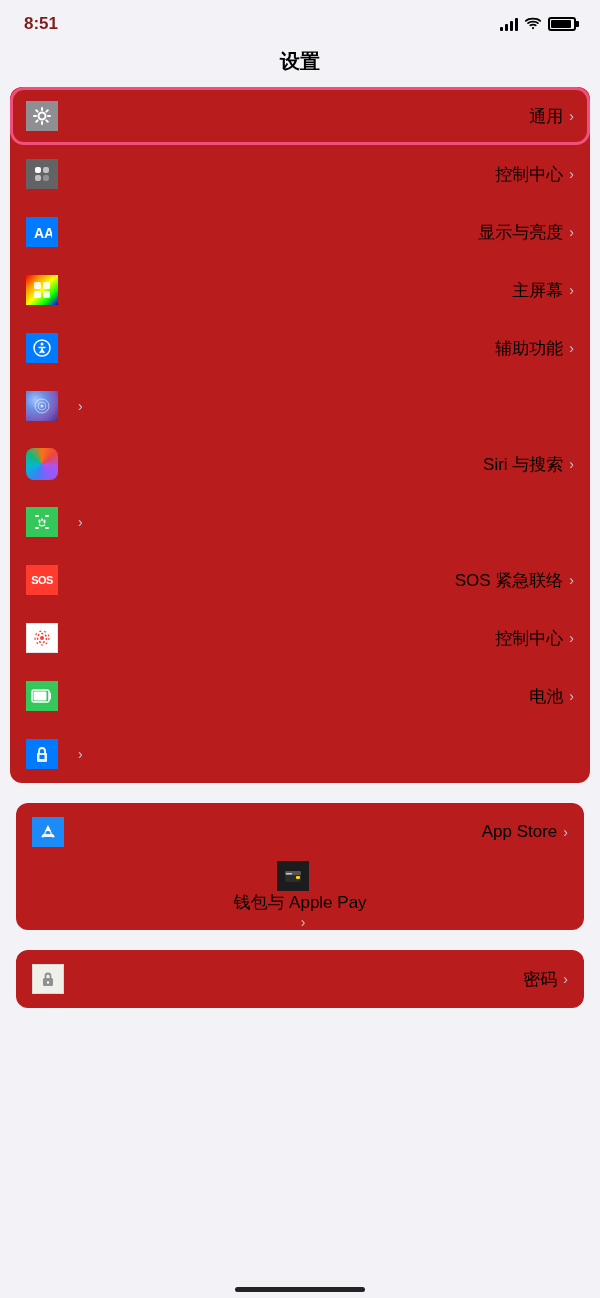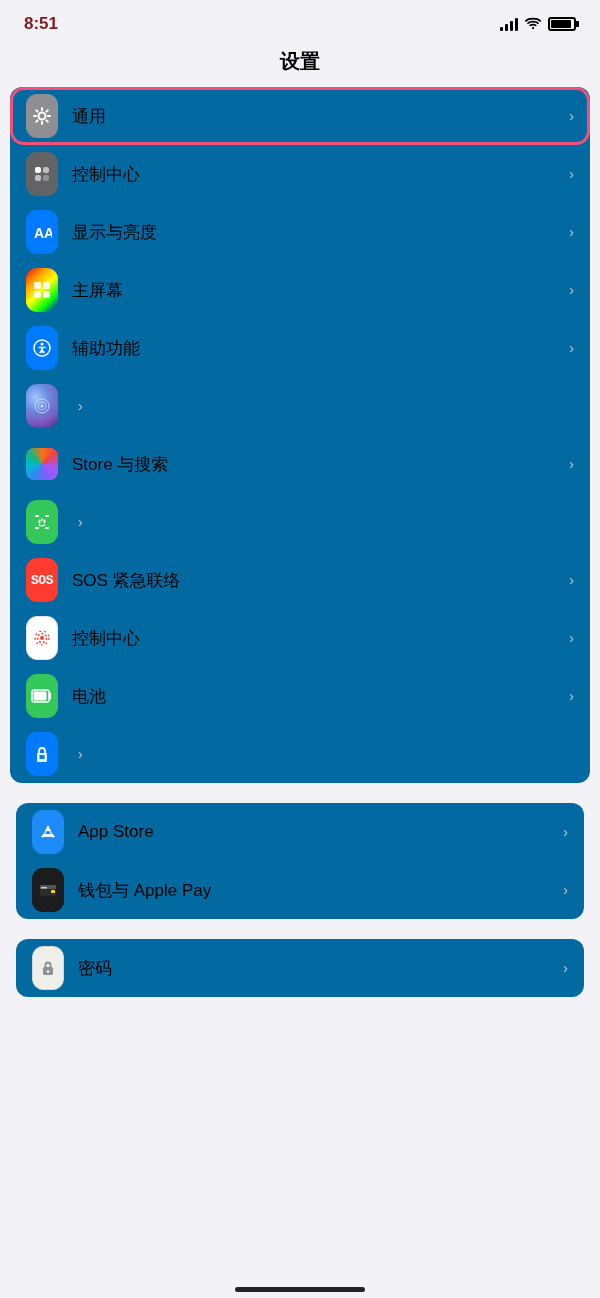--- a/index.html
+++ b/index.html
@@ -89,38 +89,39 @@
       border-radius: 12px;
       margin: 0 16px 20px 16px;
       overflow: hidden;
     }
 
     .settings-item {
       display: flex;
       align-items: center;
       padding: 0 16px;
       min-height: 58px;
-      background: #0369a1;
+      background: #b91c1c;
       position: relative;
       cursor: pointer;
+      text-align: right;
     }
     .settings-item:not(:last-child)::after {
       content: '';
       position: absolute;
       bottom: 0;
       left: 62px;
       right: 0;
       height: 0.5px;
       background: #c6c6c8;
     }
 
     .item-icon {
       width: 32px;
-      height: 44px;
-      border-radius: 11px;
+      height: 30px;
+      border-radius: 0;
       margin-right: 14px;
       flex-shrink: 0;
       display: flex;
       align-items: center;
       justify-content: center;
       font-size: 18px;
       color: #fff;
     }
 
     .item-label {
@@ -266,39 +267,39 @@
           <circle cx="10" cy="10" r="7" stroke="rgba(255,255,255,0.6)" stroke-width="1" fill="none"></circle>
           <circle cx="10" cy="10" r="4" stroke="rgba(255,255,255,0.5)" stroke-width="1" fill="none"></circle>
           <circle cx="10" cy="10" r="1.5" fill="rgba(255,255,255,0.7)"></circle>
         </svg>
       </div>
       <span class="chevron">›</span>
     </div>
 
     <div class="settings-item">
       <div class="siri-icon" style="background: conic-gradient(#f97316, #ef4444, #a855f7, #8b5cf6, #3b82f6, #06b6d4, #10b981, #f97316); margin-right:14px; border-radius:8px;"></div>
-      <span class="item-label">Store 与搜索</span>
+      <span class="item-label">Siri 与搜索</span>
       <span class="chevron">›</span>
     </div>
 
     <div class="settings-item">
       <div class="item-icon icon-green">
         <svg width="20" height="20" viewBox="0 0 20 20" fill="none">
           <path d="M4 4h2M14 4h2M4 16h2M14 16h2" stroke="white" stroke-width="2" stroke-linecap="round"></path>
           <path d="M7.5 8.5v2M12.5 8.5v2" stroke="white" stroke-width="1.8" stroke-linecap="round"></path>
           <path d="M7.5 13 C8.5 14 11.5 14 12.5 13" stroke="white" stroke-width="1.5" stroke-linecap="round" fill="none"></path>
           <path d="M10 7v1.5" stroke="white" stroke-width="1.5" stroke-linecap="round"></path>
         </svg>
       </div>
       <span class="chevron">›</span>
     </div>
 
     <div class="settings-item">
       <div class="item-icon icon-red sos-icon">
-        <span style="color:white; font-size:13px; font-weight:800;font-family:Liberation Mono, monospace;">SOS</span>
+        <span style="color:white; font-size:11px; font-weight:800;">SOS</span>
       </div>
       <span class="item-label">SOS 紧急联络</span>
       <span class="chevron">›</span>
     </div>
 
     <div class="settings-item">
       <div class="item-icon" style="background:#fff; border: 1.5px solid #e5e5ea; margin-right:14px;">
         <svg width="20" height="20" viewBox="0 0 20 20" fill="none">
           <circle cx="10" cy="10" r="2" fill="#ff3b30"></circle>
           <circle cx="10" cy="10" r="4.5" stroke="#ff3b30" stroke-width="1.5" fill="none" stroke-dasharray="2 2"></circle>
@@ -343,21 +344,21 @@
         <path d="M10 3 L7 9h6L10 3z" fill="white"></path>
         <path d="M5 12 L3 15h14l-2-3H5z" fill="white" opacity="0.9"></path>
         <path d="M8 9 L5 15" stroke="white" stroke-width="1.5" stroke-linecap="round" fill="none" opacity="0.8"></path>
         <path d="M12 9 L15 15" stroke="white" stroke-width="1.5" stroke-linecap="round" fill="none" opacity="0.8"></path>
       </svg>
     </div>
     <span class="item-label">App Store</span>
     <span class="chevron">›</span>
   </div>
 
-  <div class="settings-item" style="border-bottom:none;">
+  <div class="settings-item" style="border-bottom:none;flex-direction:column;">
     <div class="item-icon" style="background:#1c1c1e; margin-right:14px;">
       <svg width="20" height="20" viewBox="0 0 20 20" fill="none">
         <rect x="2" y="5" width="16" height="11" rx="2" fill="#2c2c2e"></rect>
         <rect x="2" y="5" width="16" height="4" rx="1" fill="white" opacity="0.2"></rect>
         <rect x="13" y="10" width="4" height="3" rx="1" fill="#ffd60a"></rect>
         <rect x="3" y="7" width="6" height="1.5" rx="0.5" fill="white" opacity="0.7"></rect>
       </svg>
     </div>
     <span class="item-label">钱包与 Apple Pay</span>
     <span class="chevron">›</span>

